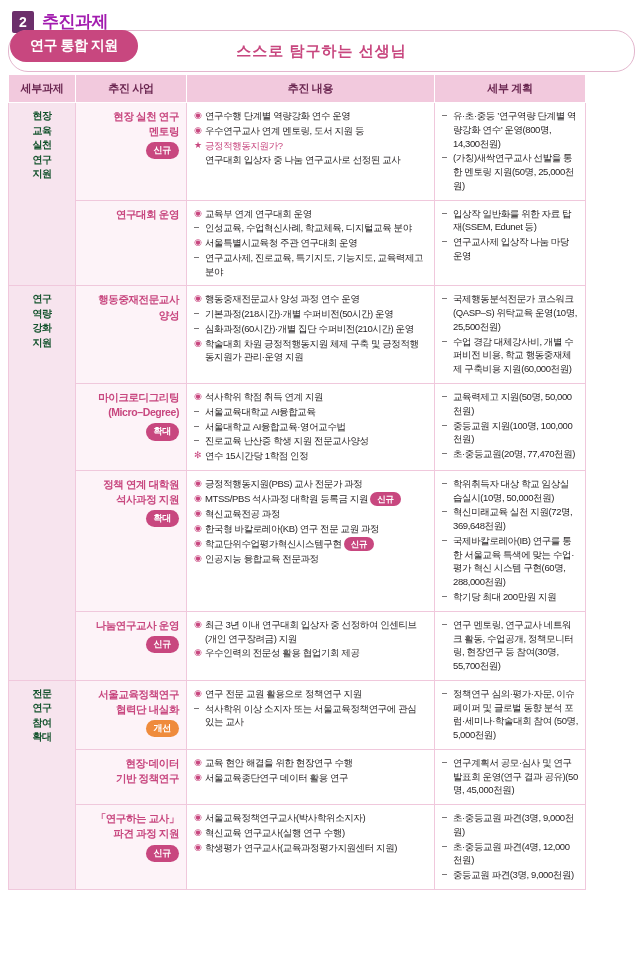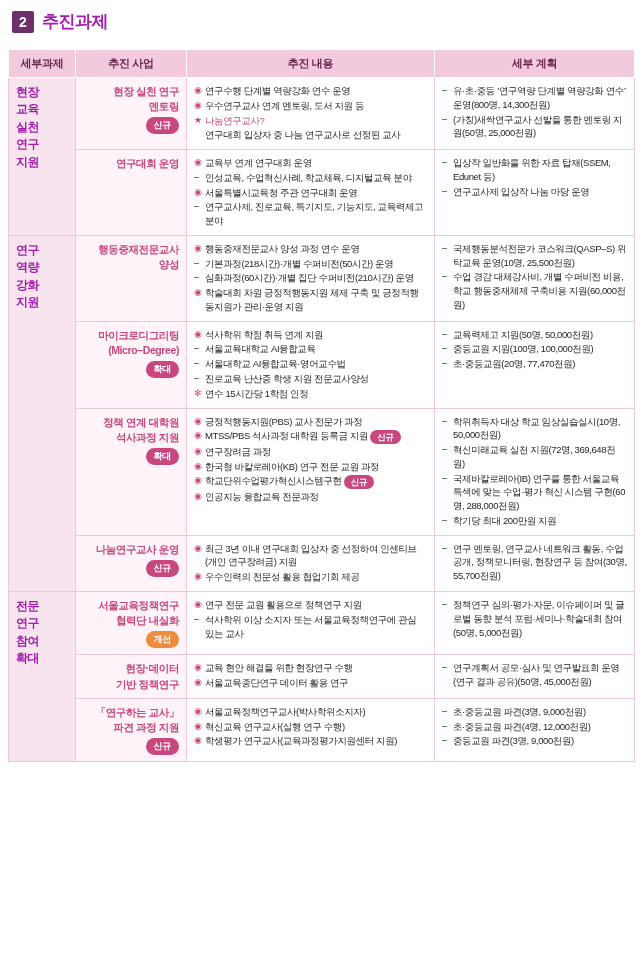--- a/index.html
+++ b/index.html
@@ -81,21 +81,21 @@
   .banner-text {
     font-size: 15px;
     font-weight: bold;
     color: #c8477f;
     letter-spacing: 1px;
   }
 
   
   table.main {
     margin-top: 10px;
-    width: 627px;
+    width: 578px;
     border-collapse: collapse;
     table-layout: fixed;
     font-size: 9.5px;
   }
   table.main th {
     background: #f2c9dd;
     color: #6b2751;
     font-size: 11px;
     font-weight: bold;
     border: 1px solid #ffffff;
@@ -105,25 +105,25 @@
   }
   table.main td {
     border: 1px solid #f0c8dc;
     vertical-align: top;
     padding: 6px 7px;
     line-height: 1.45;
     letter-spacing: -0.4px;
   }
   td.c-task {
     background: #f7e4ee;
-    text-align: left;
+    text-align: center;
     vertical-align: middle;
-    color: #a21caf;
-    font-weight: bold;
-    font-size: 12px;
+    color: #14532d;
+    font-weight: bold;
+    font-size: 10px;
     letter-spacing: -0.5px;
     line-height: 1.35;
     padding: 4px 2px;
   }
   td.c-proj {
     background: #fdf3f8;
     text-align: right;
     vertical-align: middle;
     color: #c8477f;
     font-weight: bold;
@@ -179,39 +179,45 @@
 </head>
 <body>
 
 <div class="page">
 
   <div class="head-row">
     <div class="head-num">2</div>
     <div class="head-title">추진과제</div>
   </div>
 
+  <div class="pill-wrap">
+    <div class="pill">연구 통합 지원</div>
+    <div class="banner">
+      <div class="banner-text">스스로 탐구하는 선생님</div>
+    </div>
+  </div>
 
   <table class="main">
     <thead>
       <tr>
         <th style="width:62px">세부과제</th>
         <th style="width:106px">추진 사업</th>
         <th style="width:243px">추진 내용</th>
         <th>세부 계획</th>
       </tr>
     </thead>
     <tbody id="tbody">
         <tr>
           <td class="c-task" rowspan="2">현장<br>교육<br>실천<br>연구<br>지원</td>
           <td class="c-proj">현장 실천 연구<br>멘토링<br><span class="badge">신규</span></td>
           <td class="c-content">
             <ul class="lines">
               <li><span class="mk mk-circ">◉</span><span>연구수행 단계별 역량강화 연수 운영</span></li>
               <li><span class="mk mk-circ">◉</span><span>우수연구교사 연계 멘토링, 도서 지원 등</span></li>
-              <li><span class="mk mk-star">★</span><span class="hl">나눔연구교사?</span></li>
+              <li><span class="mk mk-star">★</span><span class="hl">긍정적행동지원가?</span></li>
               <li class=" indent2"><span>연구대회 입상자 중 나눔 연구교사로 선정된 교사</span></li>
             </ul>
           </td>
           <td class="c-plan">
             <ul class="lines">
               <li><span class="mk mk-dash">–</span><span>유·초·중등 ’연구역량 단계별 역량강화 연수’ 운영(800명, 14,300천원)</span></li>
               <li><span class="mk mk-dash">–</span><span>(가칭)새싹연구교사 선발을 통한 멘토링 지원(50명, 25,000천원)</span></li>
             </ul>
           </td>
         </tr>
@@ -268,21 +274,21 @@
               <li><span class="mk mk-dash">–</span><span>초·중등교원(20명, 77,470천원)</span></li>
             </ul>
           </td>
         </tr>
         <tr>
           <td class="c-proj">정책 연계 대학원<br>석사과정 지원<br><span class="badge">확대</span></td>
           <td class="c-content">
             <ul class="lines">
               <li><span class="mk mk-circ">◉</span><span>긍정적행동지원(PBS) 교사 전문가 과정</span></li>
               <li><span class="mk mk-circ">◉</span><span>MTSS/PBS 석사과정 대학원 등록금 지원</span> <span class="badge inline">신규</span></li>
-              <li><span class="mk mk-circ">◉</span><span>연구장려금 과정</span></li>
+              <li><span class="mk mk-circ">◉</span><span>혁신교육전공 과정</span></li>
               <li><span class="mk mk-circ">◉</span><span>한국형 바칼로레아(KB) 연구 전문 교원 과정</span></li>
               <li><span class="mk mk-circ">◉</span><span>학교단위수업평가혁신시스템구현</span> <span class="badge inline">신규</span></li>
               <li><span class="mk mk-circ">◉</span><span>인공지능 융합교육 전문과정</span></li>
             </ul>
           </td>
           <td class="c-plan">
             <ul class="lines">
               <li><span class="mk mk-dash">–</span><span>학위취득자 대상 학교 임상실습실시(10명, 50,000천원)</span></li>
               <li><span class="mk mk-dash">–</span><span>혁신미래교육 실천 지원(72명, 369,648천원)</span></li>
               <li><span class="mk mk-dash">–</span><span>국제바칼로레아(IB) 연구를 통한 서울교육 특색에 맞는 수업·평가 혁신 시스템 구현(60명, 288,000천원)</span></li>

